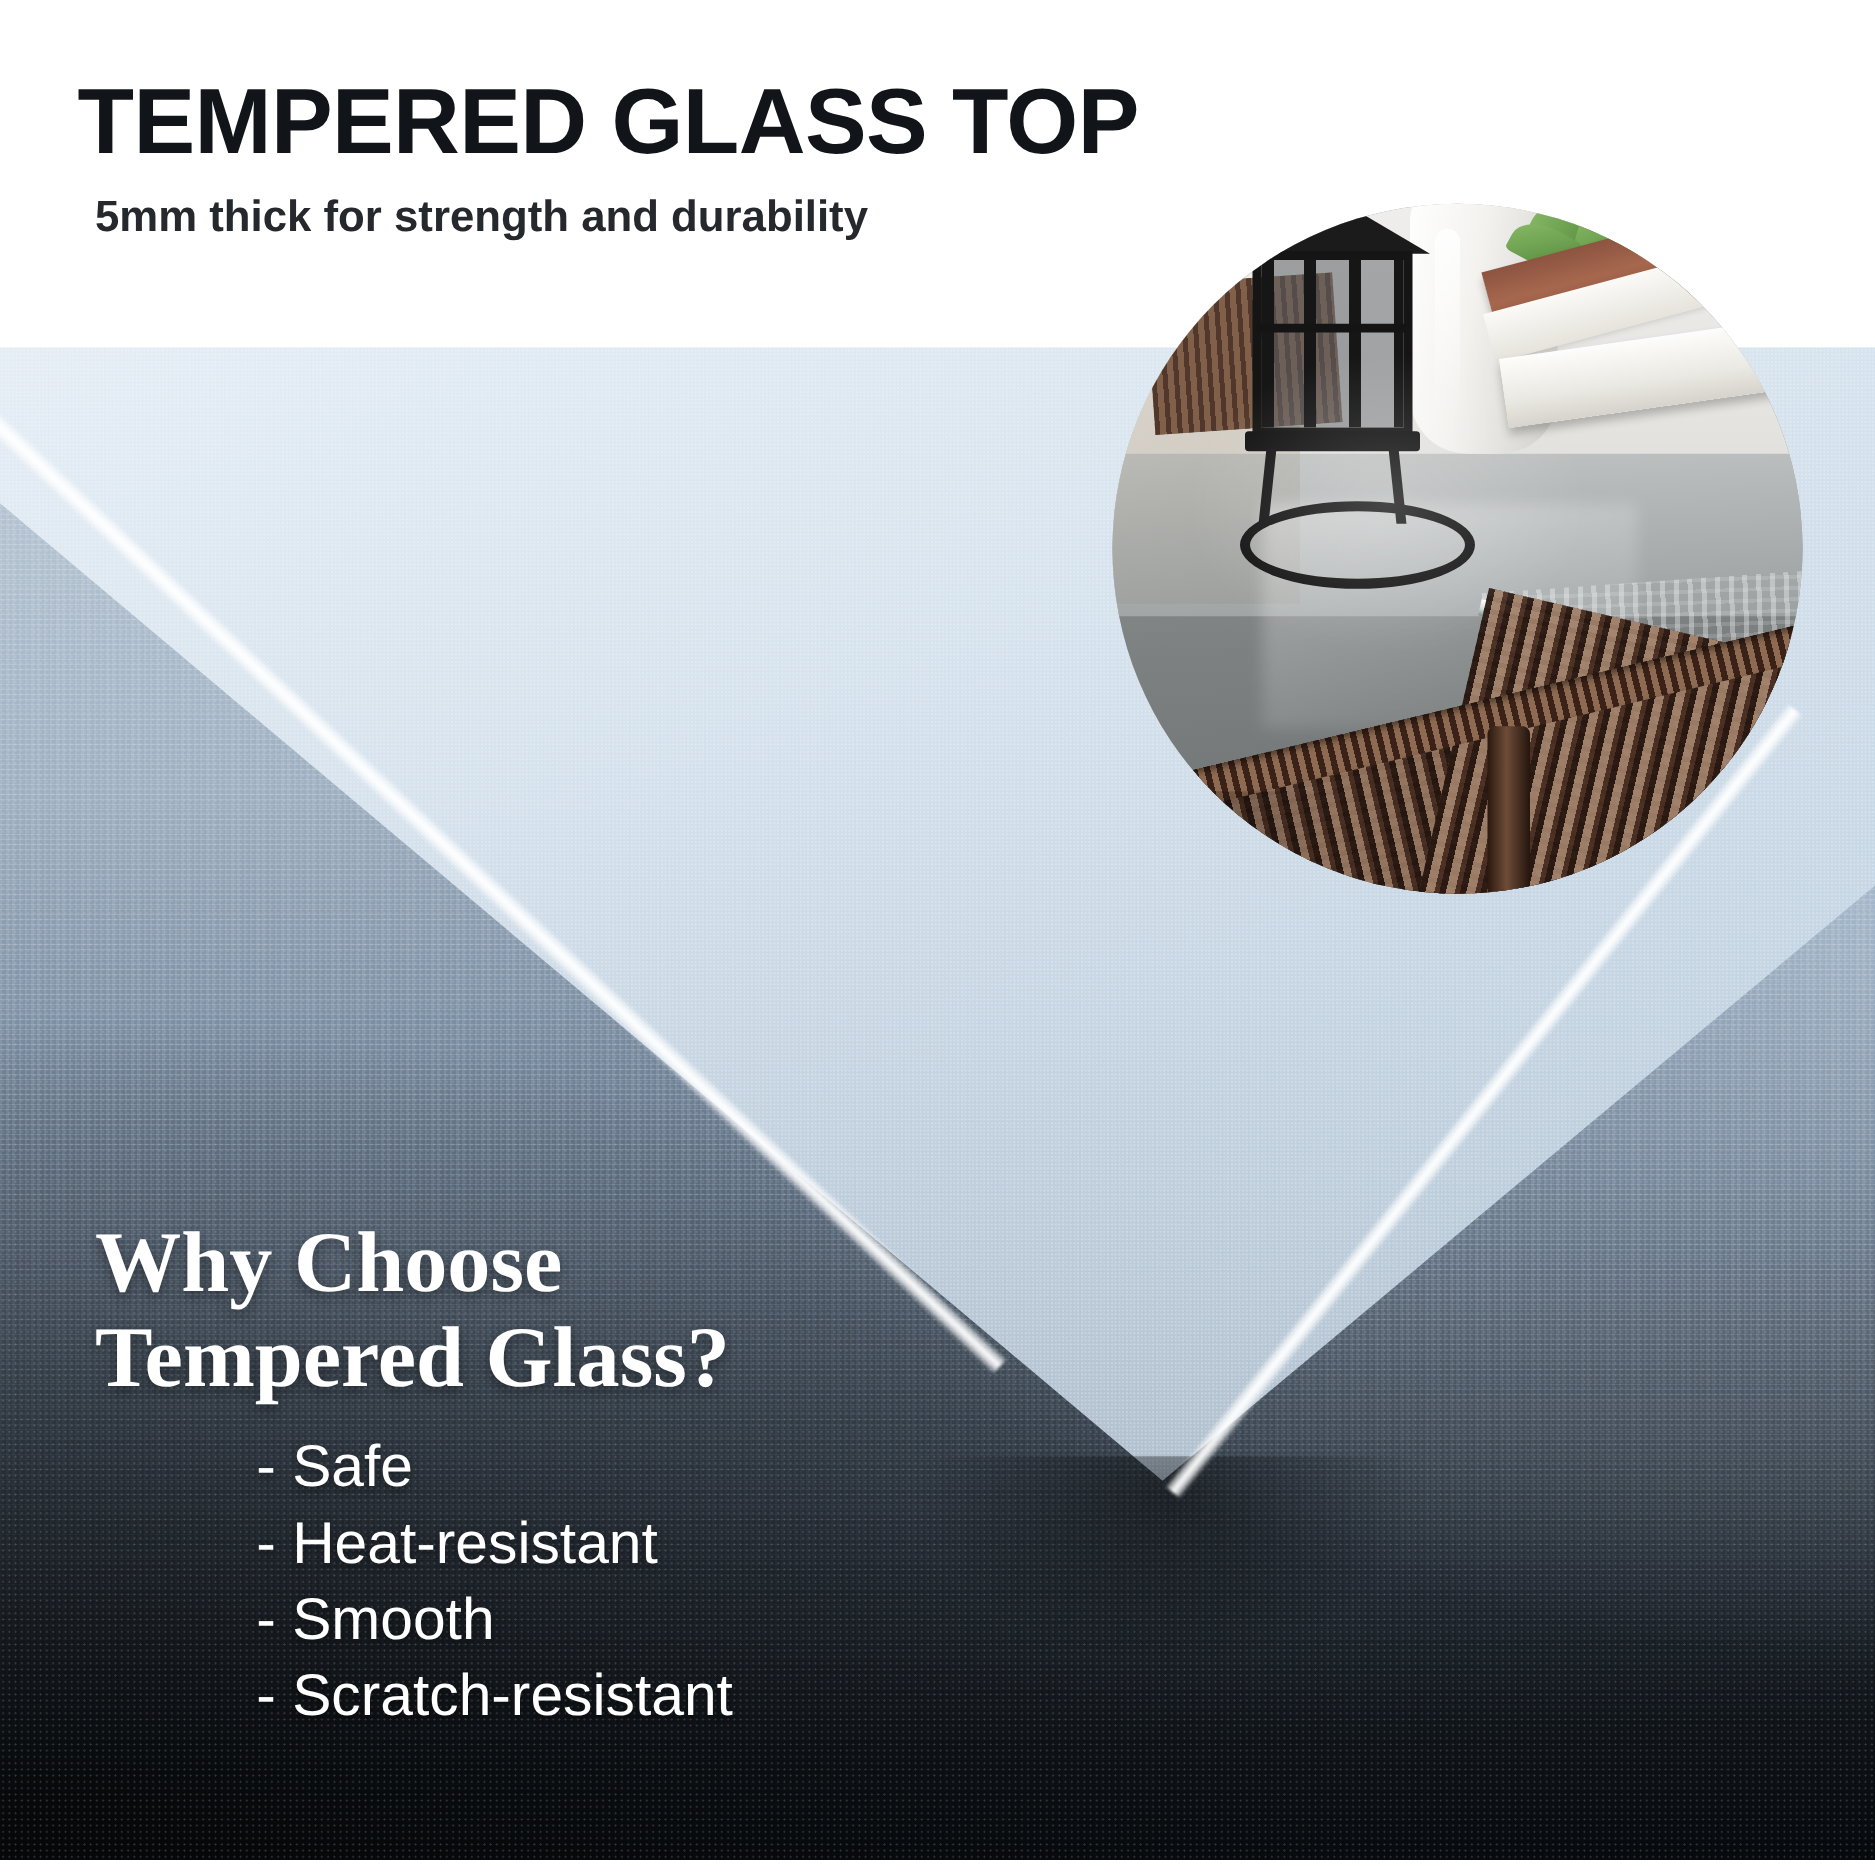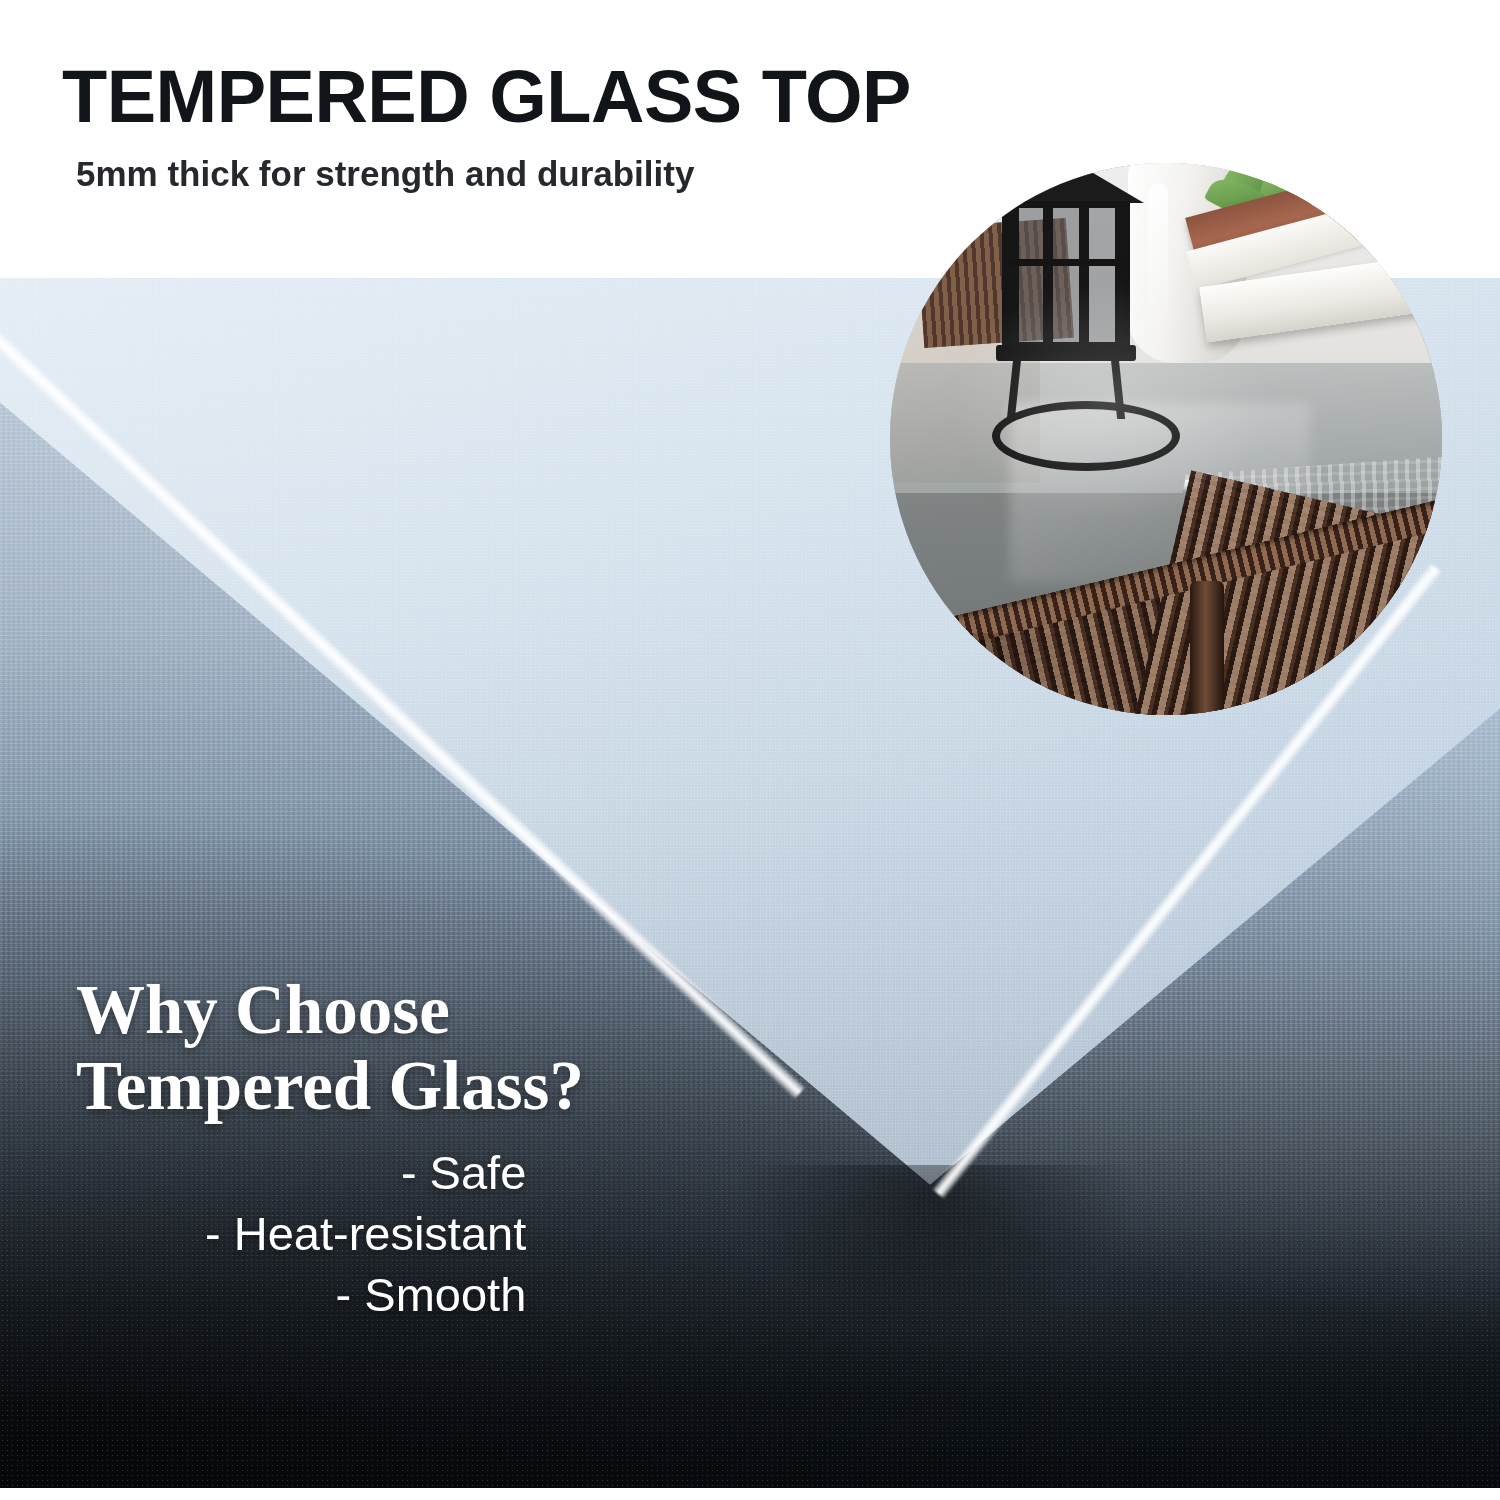--- a/index.html
+++ b/index.html
@@ -195,21 +195,21 @@
     background:radial-gradient(closest-side,rgba(255,255,255,.22),rgba(255,255,255,0));}
 
   
   .why{
     position:absolute;left:76px;top:972px;z-index:8;
     font-size:69px;line-height:76px;font-weight:bold;color:#ffffff;
     text-shadow:0 3px 10px rgba(0,0,0,.42);
     white-space:pre-line;
     font-family:Liberation Serif, serif;
   }
-  .bullets{position:absolute;left:205px;top:1142px;z-index:8;text-align:right;}
+  .bullets{position:absolute;left:205px;top:1142px;z-index:8;}
   .bullet{
     font-size:47px;line-height:61px;font-weight:normal;color:#ffffff;
     text-shadow:0 2px 7px rgba(0,0,0,.45);white-space:nowrap;
   }
 </style>
 </head>
 <body>
 
 <div id="stage">
 
@@ -266,15 +266,16 @@
     <div class="ph ph-glow"></div>
   </div>
 
   <div class="why">Why Choose
 Tempered Glass?</div>
 
   <div class="bullets">
     <div class="bullet">- Safe</div>
     <div class="bullet">- Heat-resistant</div>
     <div class="bullet">- Smooth</div>
+    <div class="bullet">- Scratch-resistant</div>
   </div>
 
 </div>
 
 </body></html>

